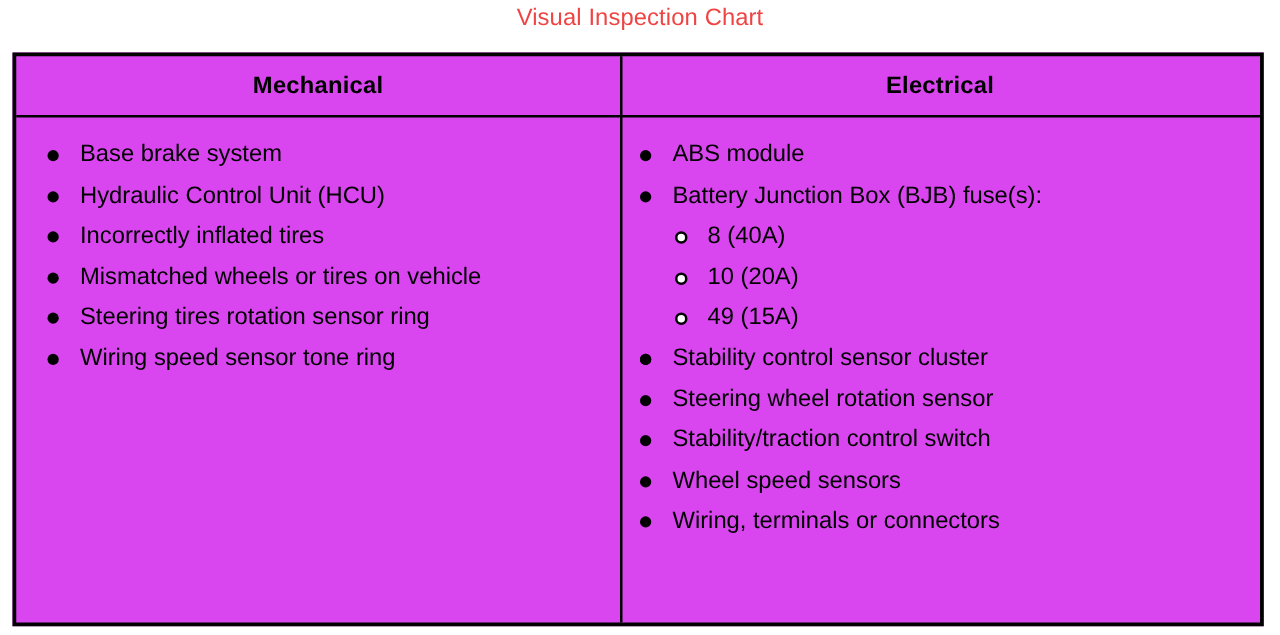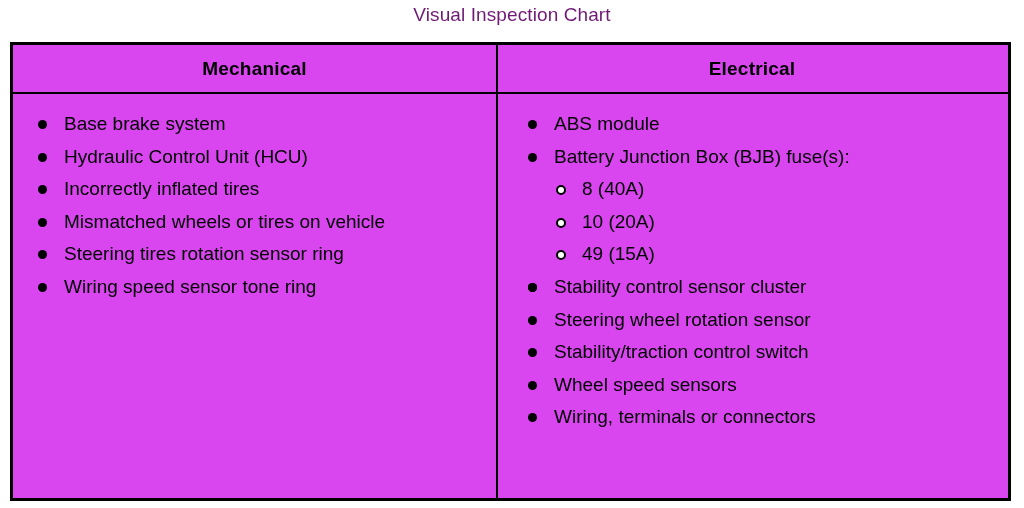--- a/index.html
+++ b/index.html
@@ -28,21 +28,21 @@
     position: absolute;
     left: 0;
     top: 0;
     width: 1024px;
     height: 34px;
     line-height: 30px;
     text-align: center;
     font-size: 19px;
     font-weight: normal;
     letter-spacing: 0.1px;
-    color: #701a75;
+    color: #ef4444;
   }
 
   
   .chart-table {
     position: absolute;
     left: 10px;
     top: 42px;
     width: 1001px;
     height: 459px;
     box-sizing: border-box;
@@ -104,21 +104,21 @@
     top: 49px;
     width: 100%;
     height: 404px;
     display: flex;
   }
   .body-cell {
     box-sizing: border-box;
     padding-top: 14px;
   }
   .body-cell.left  { width: 483px; padding-left: 24px; }
-  .body-cell.right { width: 428px; padding-left: 31px; }
+  .body-cell.right { width: 428px; padding-left: 15px; }
 
   ul.bullets {
     list-style: none;
     margin: 0;
     padding: 0;
   }
   ul.bullets li.item {
     position: relative;
     padding-left: 27px;
     font-size: 19px;

